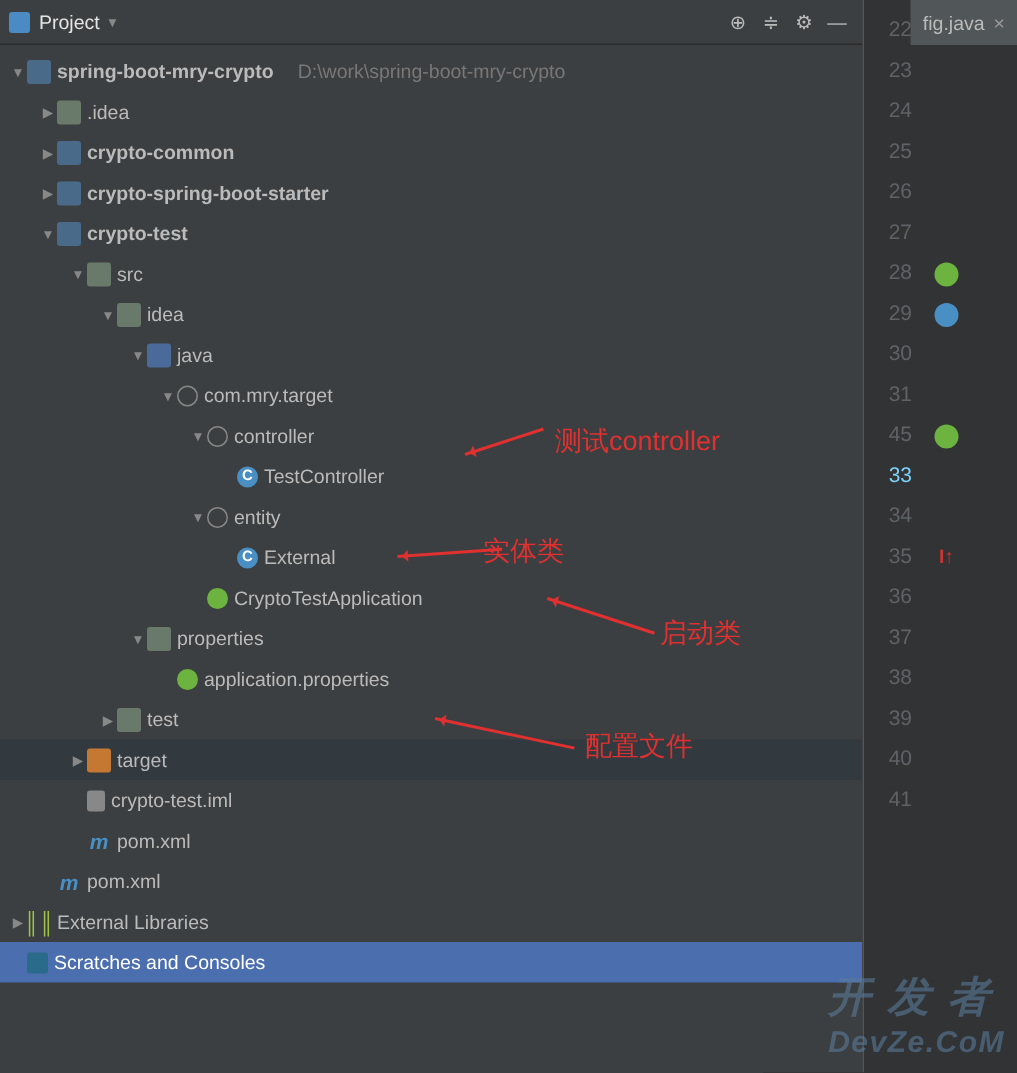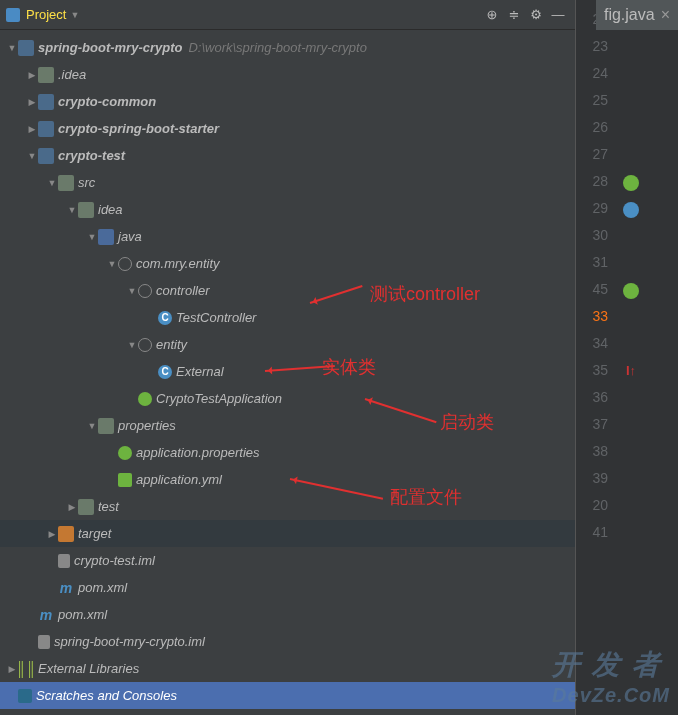--- a/index.html
+++ b/index.html
@@ -4,21 +4,21 @@
   <style>
     * { margin: 0; padding: 0; box-sizing: border-box; font-family: "Segoe UI", Arial, sans-serif; }
     body { background: #2b2b2b; color: #bbbbbb; font-size: 13px; width: 678px; height: 715px; overflow: hidden; position: relative; }
     
     .container { display: flex; height: 100%; }
     .project-panel { width: 575px; background: #3c3f41; display: flex; flex-direction: column; }
     .editor-gutter { flex: 1; background: #313335; border-left: 1px solid #555; display: flex; }
     
     .panel-header { height: 30px; background: #3c3f41; border-bottom: 1px solid #2b2b2b; display: flex; align-items: center; padding: 0 6px; }
     .proj-icon { width: 14px; height: 14px; background: #4a8bc4; margin-right: 6px; border-radius: 2px; }
-    .panel-title { color: #fde047; font-weight: 500; }
+    .panel-title { color: #e5e5e5; font-weight: 500; }
     .dropdown-arrow { margin-left: 4px; font-size: 9px; color: #888; }
     .header-spacer { flex: 1; }
     .header-btn { width: 22px; height: 22px; display: flex; align-items: center; justify-content: center; color: #bbbbbb; cursor: pointer; }
     
     .tree { flex: 1; overflow-y: auto; padding-top: 4px; }
     .tree-row { display: flex; align-items: center; height: 27px; padding-left: 6px; white-space: nowrap; cursor: pointer; }
     .tree-row.selected { background: #4b6eaf; color: #fff; }
     .tree-row.selected-dark { background: #333a3f; }
     
     .arrow { width: 12px; display: inline-flex; justify-content: center; color: #888; font-size: 9px; }
@@ -32,34 +32,34 @@
     .i-pkg { width:14px; height:14px; border:1px solid #888; border-radius:50%; background:transparent; }
     .i-class { background: #3a7a4a; color: #fff; border-radius: 50%; width: 14px; height: 14px; font-size: 10px; }
     .i-class.c { background: #4a8fc4; }
     .i-spring { background: #6db33f; border-radius: 50%; width: 14px; height: 14px; }
     .i-yml { background: #6db33f; width: 14px; height: 14px; }
     .i-iml { background: #888; width: 12px; height: 14px; }
     .i-m { color: #4a8fc4; font-style: italic; font-size: 14px; font-weight: bold; background: transparent; }
     .i-lib { color: #a0c04a; background: transparent; font-size: 14px; }
     .i-scratch { background: #2a6a8a; width: 14px; height: 14px; }
     
-    .label { color: #bbbbbb; font-style: italic; }
+    .label { color: #bbbbbb; }
     .label.bold { font-weight: 600; }
-    .label.path { color: #787878; margin-left: 6px; }
+    .label.path { color: #787878; margin-left: 16px; }
     
     .line-nums { width: 40px; text-align: right; padding-right: 8px; padding-top: 6px; color: #606366; font-family: Consolas, monospace; font-size: 14px; line-height: 27px; }
-    .line-nums div.hl { color: #f97316; }
+    .line-nums div.hl { color: #7dd3fc; }
     .gutter-marks { width: 30px; padding-top: 6px; line-height: 27px; text-align: center; }
     .mark { width: 16px; height: 16px; border-radius: 50%; display: inline-block; vertical-align: middle; }
     .mk-green { background: #6db33f; }
     .mk-blue { background: #4a8fc4; }
     .mk-greenarrow { background: #6db33f; position:relative; }
     .mk-red { background: transparent; color:#cc3333; font-weight:bold; }
     
-    .editor-tab { position: absolute; top: 0; right: 0; height: 30px; background: #515658; padding: 0 8px; display: flex; align-items: center; color: #bbb; font-size: 16px; }
+    .editor-tab { position: absolute; top: 0; right: 0; height: 30px; background: #515658; padding: 0 8px; display: flex; align-items: center; color: #bbb; font-size: 13px; }
     .close-x { margin-left: 6px; color: #999; cursor: pointer; }
     
     .annotation { position: absolute; color: #e03030; font-size: 18px; font-weight: 500; font-family: "Microsoft YaHei", sans-serif; pointer-events: none; text-align: center; }
     .arrow-line { position: absolute; background: #e03030; height: 2px; transform-origin: left center; pointer-events: none; }
     .arrow-line::after { content:''; position:absolute; right:-1px; top:-3px; border:4px solid transparent; border-right-color:#e03030; transform:rotate(180deg); }
     .arrow-line.rev::after { right:auto; left:-1px; transform:rotate(0deg); }
     
     .watermark { position: absolute; right: 8px; bottom: 8px; color: #5a7a9a; font-size: 28px; font-weight: bold; font-style: italic; font-family: Arial; pointer-events: none; opacity: 0.6; letter-spacing: 2px; }
     .watermark .sub { display:block; font-size: 20px; letter-spacing: 1px; }
   </style>
@@ -126,21 +126,21 @@
           <div class="tree-row">
             <span class="indent" style="width:80px"></span>
             <span class="arrow">▼</span>
             <span class="icon i-folder-blue"></span>
             <span class="label ">java</span>
           </div>
           <div class="tree-row">
             <span class="indent" style="width:100px"></span>
             <span class="arrow">▼</span>
             <span class="icon i-pkg"></span>
-            <span class="label ">com.mry.entity</span>
+            <span class="label ">com.mry.target</span>
           </div>
           <div class="tree-row">
             <span class="indent" style="width:120px"></span>
             <span class="arrow">▼</span>
             <span class="icon i-pkg"></span>
             <span class="label ">controller</span>
           </div>
           <div class="tree-row">
             <span class="indent" style="width:140px"></span>
             <span class="arrow"></span>
@@ -171,26 +171,20 @@
             <span class="icon i-folder-g"></span>
             <span class="label ">properties</span>
           </div>
           <div class="tree-row">
             <span class="indent" style="width:100px"></span>
             <span class="arrow"></span>
             <span class="icon i-spring"></span>
             <span class="label ">application.properties</span>
           </div>
           <div class="tree-row">
-            <span class="indent" style="width:100px"></span>
-            <span class="arrow"></span>
-            <span class="icon i-yml"></span>
-            <span class="label ">application.yml</span>
-          </div>
-          <div class="tree-row">
             <span class="indent" style="width:60px"></span>
             <span class="arrow">▶</span>
             <span class="icon i-folder-g"></span>
             <span class="label ">test</span>
           </div>
           <div class="tree-row selected-dark">
             <span class="indent" style="width:40px"></span>
             <span class="arrow">▶</span>
             <span class="icon i-folder-orange"></span>
             <span class="label ">target</span>
@@ -205,26 +199,20 @@
             <span class="indent" style="width:40px"></span>
             <span class="arrow"></span>
             <span class="icon i-m">m</span>
             <span class="label ">pom.xml</span>
           </div>
           <div class="tree-row">
             <span class="indent" style="width:20px"></span>
             <span class="arrow"></span>
             <span class="icon i-m">m</span>
             <span class="label ">pom.xml</span>
-          </div>
-          <div class="tree-row">
-            <span class="indent" style="width:20px"></span>
-            <span class="arrow"></span>
-            <span class="icon i-iml"></span>
-            <span class="label ">spring-boot-mry-crypto.iml</span>
           </div>
         </div>
       <div class="tree-row">
         <span class="arrow">▶</span>
         <span class="icon i-lib">║║</span>
         <span class="label">External Libraries</span>
       </div>
       <div class="tree-row selected">
         <span class="arrow"></span>
         <span class="icon i-scratch"></span>
@@ -246,21 +234,21 @@
         <div>30</div>
         <div>31</div>
         <div>45</div>
         <div class="hl">33</div>
         <div>34</div>
         <div>35</div>
         <div>36</div>
         <div>37</div>
         <div>38</div>
         <div>39</div>
-        <div>20</div>
+        <div>40</div>
         <div>41</div>
       </div>
     <div class="gutter-marks" id="gutter-marks">
         <div>&nbsp;</div>
         <div>&nbsp;</div>
         <div>&nbsp;</div>
         <div>&nbsp;</div>
         <div>&nbsp;</div>
         <div>&nbsp;</div>
         <div><span class="mark mk-green"></span></div>

